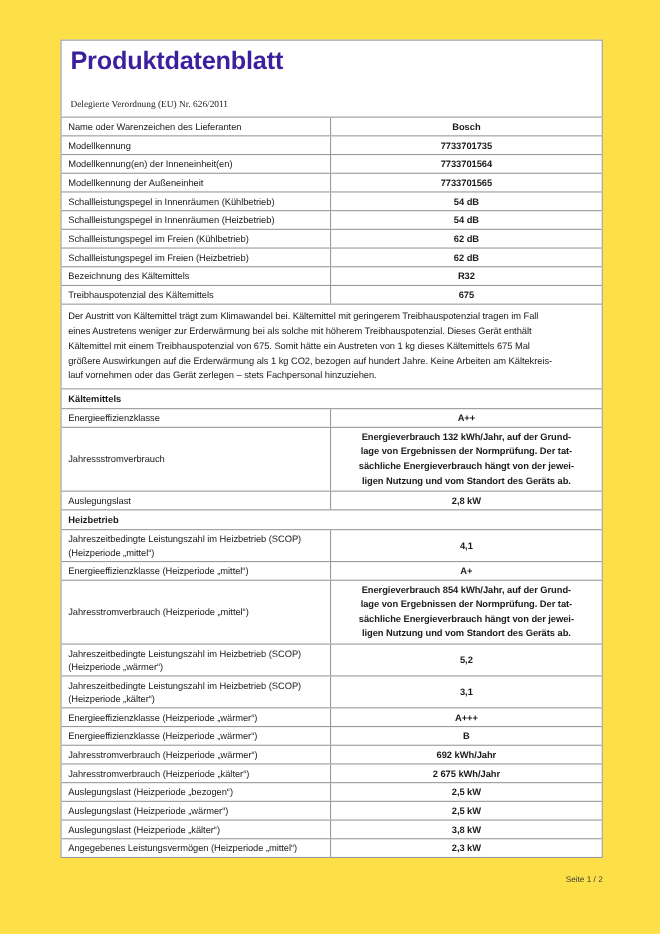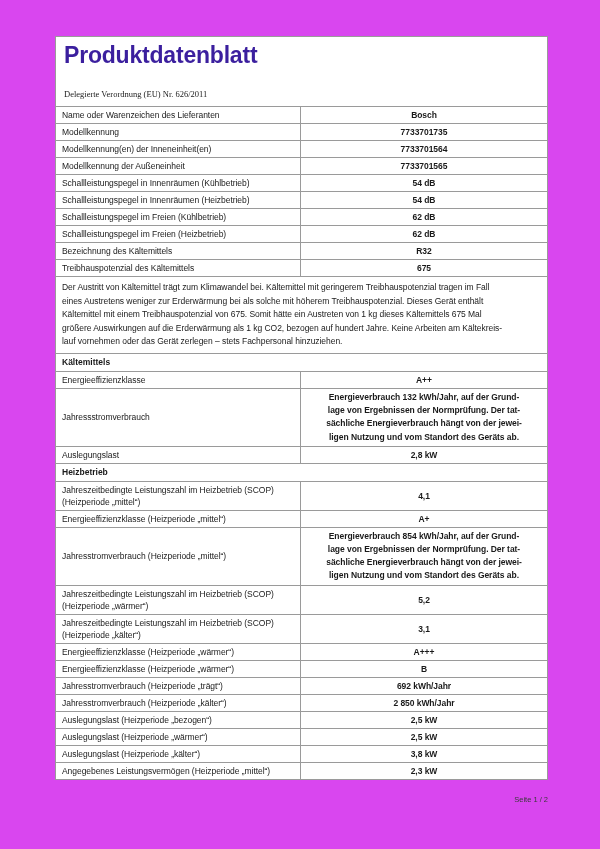--- a/index.html
+++ b/index.html
@@ -6,21 +6,21 @@
   body {
     width: 600px; height: 849px;
     background: #ffffff;
     font-family: "Liberation Sans", sans-serif;
     color: #1a1a1a;
     -webkit-font-smoothing: antialiased;
   }
   .page {
     position: relative;
     width: 600px; height: 849px;
-    background: #d946ef;
+    background: #fde047;
     overflow: hidden;
   }
   .sheet {
     position: absolute;
     left: 55px; top: 36px;
     width: 491px;
     border: 1px solid #9a9a9a;
     background: #ffffff;
   }
   .titleblock {
@@ -199,26 +199,26 @@
         </div>
         <div class="trow pair">
           <div class="cell-label">Energieeffizienzklasse (Heizperiode „wärmer“)</div>
           <div class="cell-value">A+++</div>
         </div>
         <div class="trow pair">
           <div class="cell-label">Energieeffizienzklasse (Heizperiode „wärmer“)</div>
           <div class="cell-value">B</div>
         </div>
         <div class="trow pair">
-          <div class="cell-label">Jahresstromverbrauch (Heizperiode „trägt“)</div>
+          <div class="cell-label">Jahresstromverbrauch (Heizperiode „wärmer“)</div>
           <div class="cell-value">692 kWh/Jahr</div>
         </div>
         <div class="trow pair">
           <div class="cell-label">Jahresstromverbrauch (Heizperiode „kälter“)</div>
-          <div class="cell-value">2 850 kWh/Jahr</div>
+          <div class="cell-value">2 675 kWh/Jahr</div>
         </div>
         <div class="trow pair">
           <div class="cell-label">Auslegungslast (Heizperiode „bezogen“)</div>
           <div class="cell-value">2,5 kW</div>
         </div>
         <div class="trow pair">
           <div class="cell-label">Auslegungslast (Heizperiode „wärmer“)</div>
           <div class="cell-value">2,5 kW</div>
         </div>
         <div class="trow pair">

